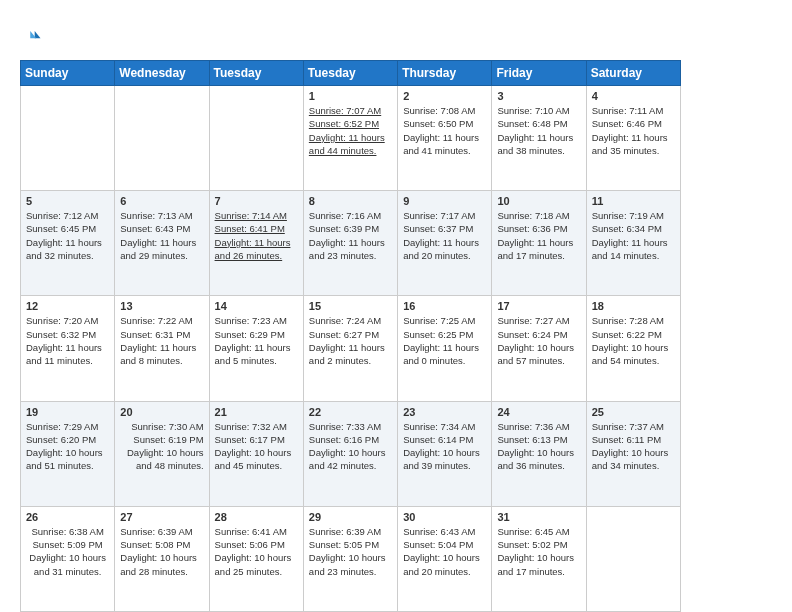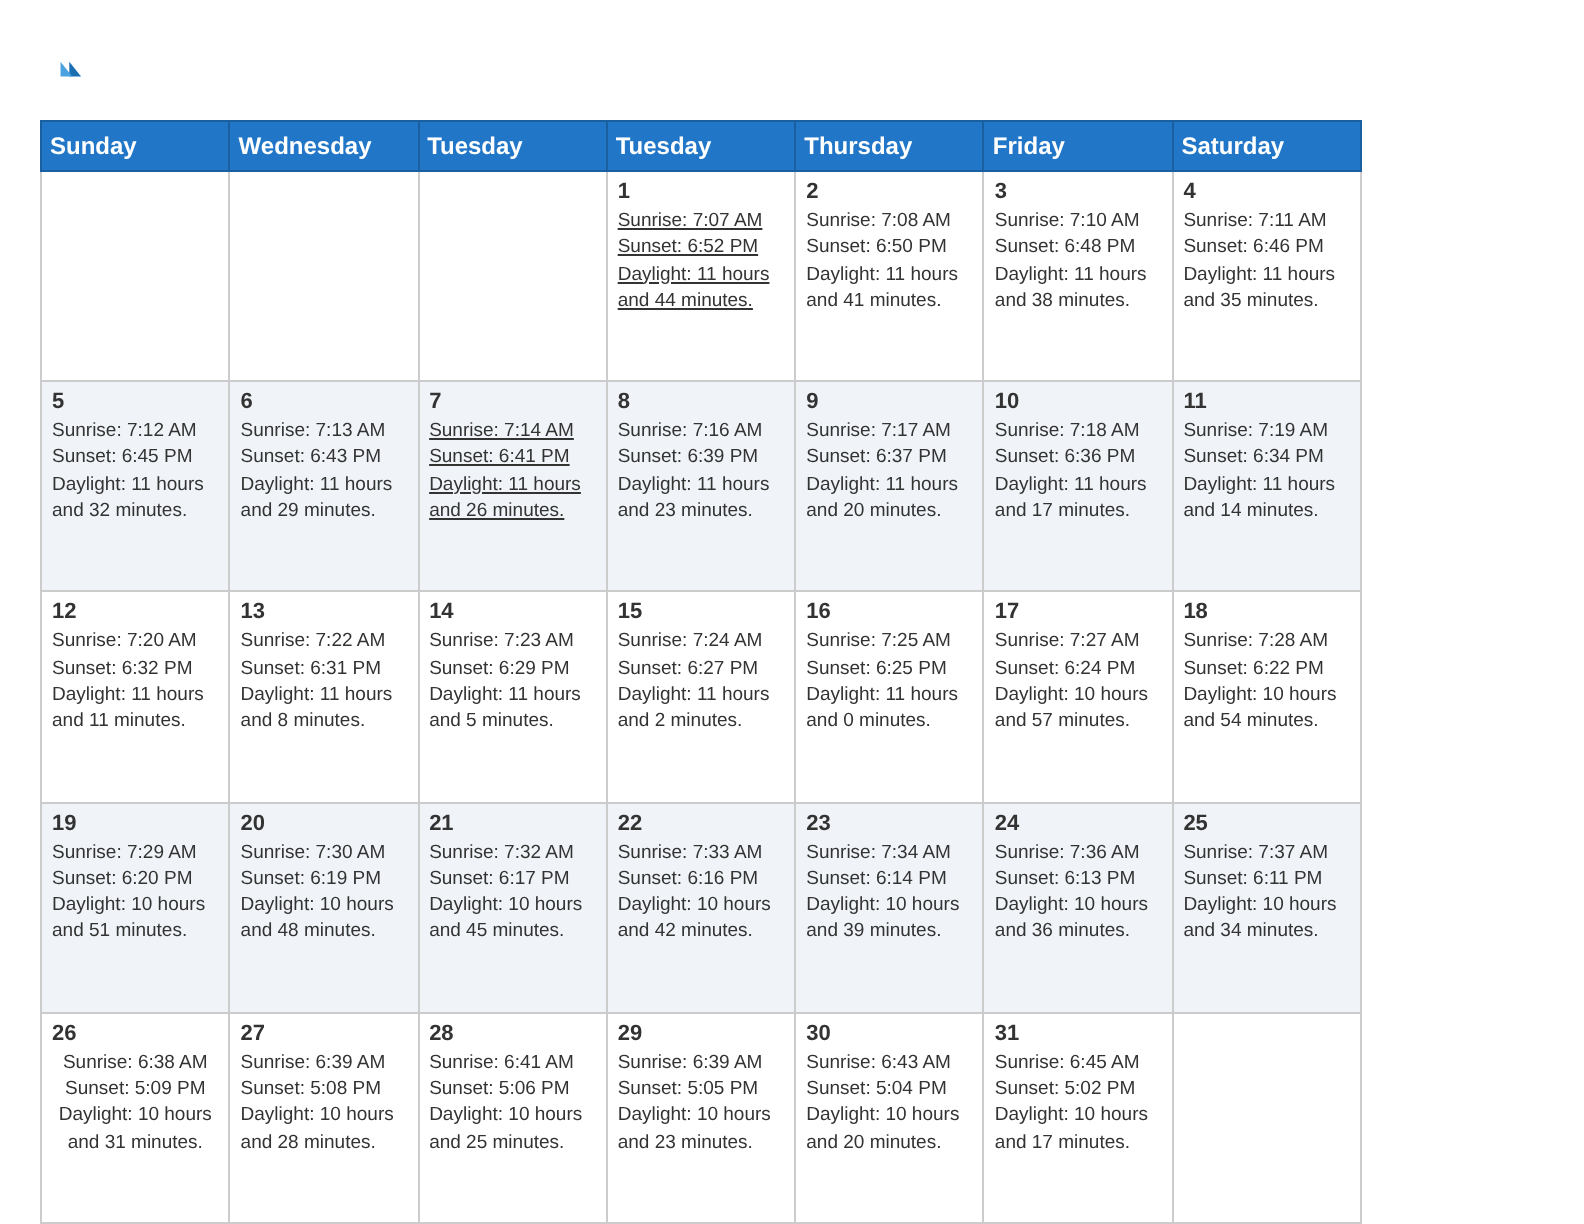--- a/index.html
+++ b/index.html
@@ -269,21 +269,21 @@
         <tr class="row-even">
           <td>
             <span class="day-num">19</span>
             <div class="day-info" style="white-space: pre-line;">Sunrise: 7:29 AM
 Sunset: 6:20 PM
 Daylight: 10 hours
 and 51 minutes.</div>
           </td>
           <td>
             <span class="day-num">20</span>
-            <div class="day-info" style="white-space: pre-line;">Sunrise: 7:30 AM
+            <div class="day-info" style="white-space: pre-line; text-align: right;">Sunrise: 7:30 AM
 Sunset: 6:19 PM
 Daylight: 10 hours
 and 48 minutes.</div>
           </td>
           <td>
             <span class="day-num">21</span>
             <div class="day-info" style="white-space: pre-line;">Sunrise: 7:32 AM
 Sunset: 6:17 PM
 Daylight: 10 hours
 and 45 minutes.</div>

